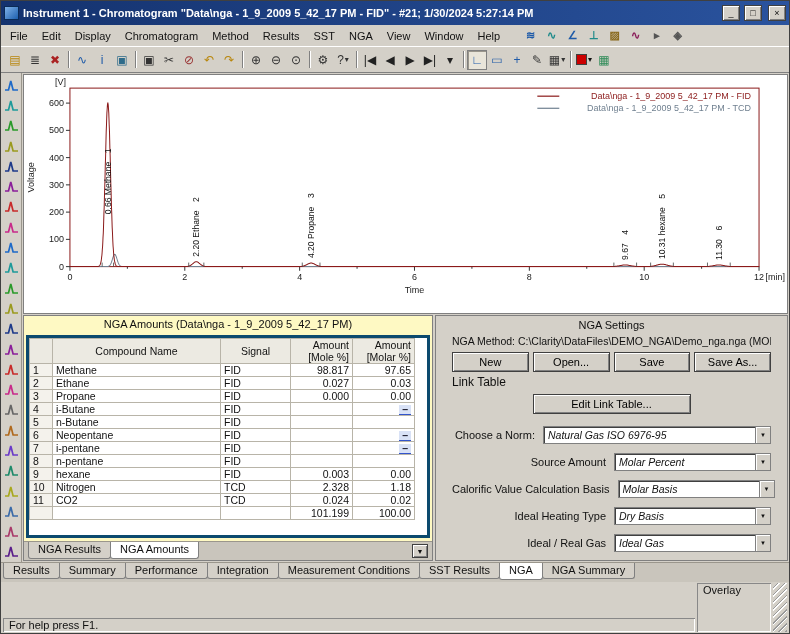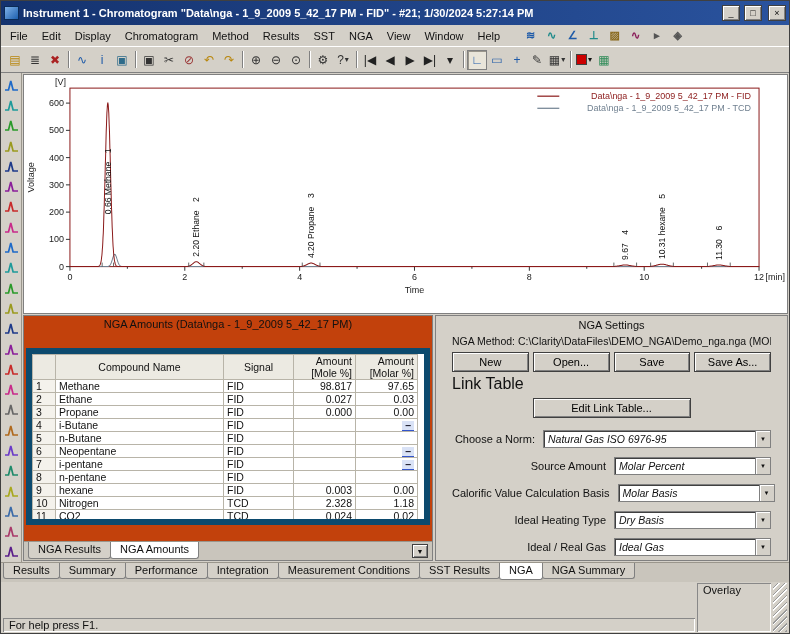--- a/index.html
+++ b/index.html
@@ -47,23 +47,23 @@
   
   .body { flex:1; display:flex; min-height:0; }
   .rail { flex:0 0 21px; border-right:1px solid #9a968c; display:flex; flex-direction:column; align-items:center; padding-top:2px; overflow:hidden; }
   .rail-btn { width:18px; height:21px; display:flex; align-items:center; justify-content:center; }
   .content { flex:1; display:flex; flex-direction:column; min-width:0; }
   
   .chart-panel { flex:0 0 240px; background:#fff; border:1px solid #808080; margin:1px 1px 0 1px; }
   .chart-panel svg { display:block; width:100%; height:100%; }
   
   .bottom { flex:1; display:flex; min-height:0; padding:1px; gap:2px; }
-  .table-panel { flex:0 0 410px; display:flex; flex-direction:column; border:1px solid #808080; background:#c2410c; }
+  .table-panel { flex:0 0 410px; display:flex; flex-direction:column; border:1px solid #808080; background:#fef9c3; }
   .panel-title { flex:0 0 16px; text-align:center; font-size:11px; padding-top:2px; }
-  .table-wrap { flex:1; background:#fff; border:6px solid #0c4a6e; margin:16px 2px; overflow:hidden; }
+  .table-wrap { flex:1; background:#fff; border:3px solid #0c4a6e; margin:3px 2px; overflow:hidden; }
   table.grid { border-collapse:collapse; font-size:10.5px; }
   table.grid th, table.grid td { border:1px solid #b8b4a8; padding:0 3px; height:13px; white-space:pre-line; }
   table.grid th { background:#eceae2; font-weight:normal; text-align:center; }
   table.grid td.rn { background:#f4f2ec; }
   table.grid td.num, table.grid th.num { text-align:right; }
   .dash-ind { display:inline-block; background:#d9e2f6; border-bottom:1px solid #3355cc; padding:0 3px; line-height:9px; font-weight:bold; color:#223; }
   .table-tabs { flex:0 0 19px; display:flex; align-items:flex-start; padding:0 4px; background:#c9c5bc; border-top:1px solid #9a968c; }
   .tab {
     background:#d4d0c8; border:1px solid #808080; border-top:none; border-radius:0 0 3px 3px;
     padding:1px 9px 2px; margin-right:-1px; font-size:11px; cursor:default; white-space:nowrap;
@@ -74,21 +74,21 @@
   
   .settings-panel { flex:1; border:1px solid #808080; background:#d4d0c8; padding:3px 16px; display:flex; flex-direction:column; overflow:hidden; }
   .settings-title { text-align:center; font-size:11px; margin-bottom:4px; }
   .method-line { font-size:10.5px; margin-bottom:5px; white-space:nowrap; overflow:hidden; }
   .btn-row { display:flex; gap:4px; margin-bottom:3px; }
   .btn95 {
     flex:1; height:20px; font-family:"Liberation Sans",sans-serif; font-size:11px;
     background:#d4d0c8; border:1px solid #404040;
     box-shadow: inset 1px 1px 0 #fff, inset -1px -1px 0 #808080; cursor:default;
   }
-  .linktable-label { font-size:16px; margin-bottom:5px; }
+  .linktable-label { font-size:12px; margin-bottom:5px; }
   .edit-link-row { display:flex; justify-content:center; margin-bottom:12px; }
   .edit-link-row .btn95 { flex:0 0 158px; }
   .fields { display:flex; flex-direction:column; gap:9px; }
   .field-row { display:flex; align-items:center; }
   .field-label { flex:1; text-align:right; padding-right:8px; white-space:nowrap; }
   .combo { flex:0 0 157px; height:18px; background:#fff; border:1px solid #808080;
     box-shadow: inset 1px 1px 0 #404040; display:flex; align-items:center; }
   .combo.wide { flex:0 0 228px; }
   .combo-val { flex:1; padding:0 4px; font-size:10.5px; white-space:nowrap; overflow:hidden;font-style:italic; }
   .combo-btn { flex:0 0 15px; height:100%; display:flex; align-items:center; justify-content:center;

